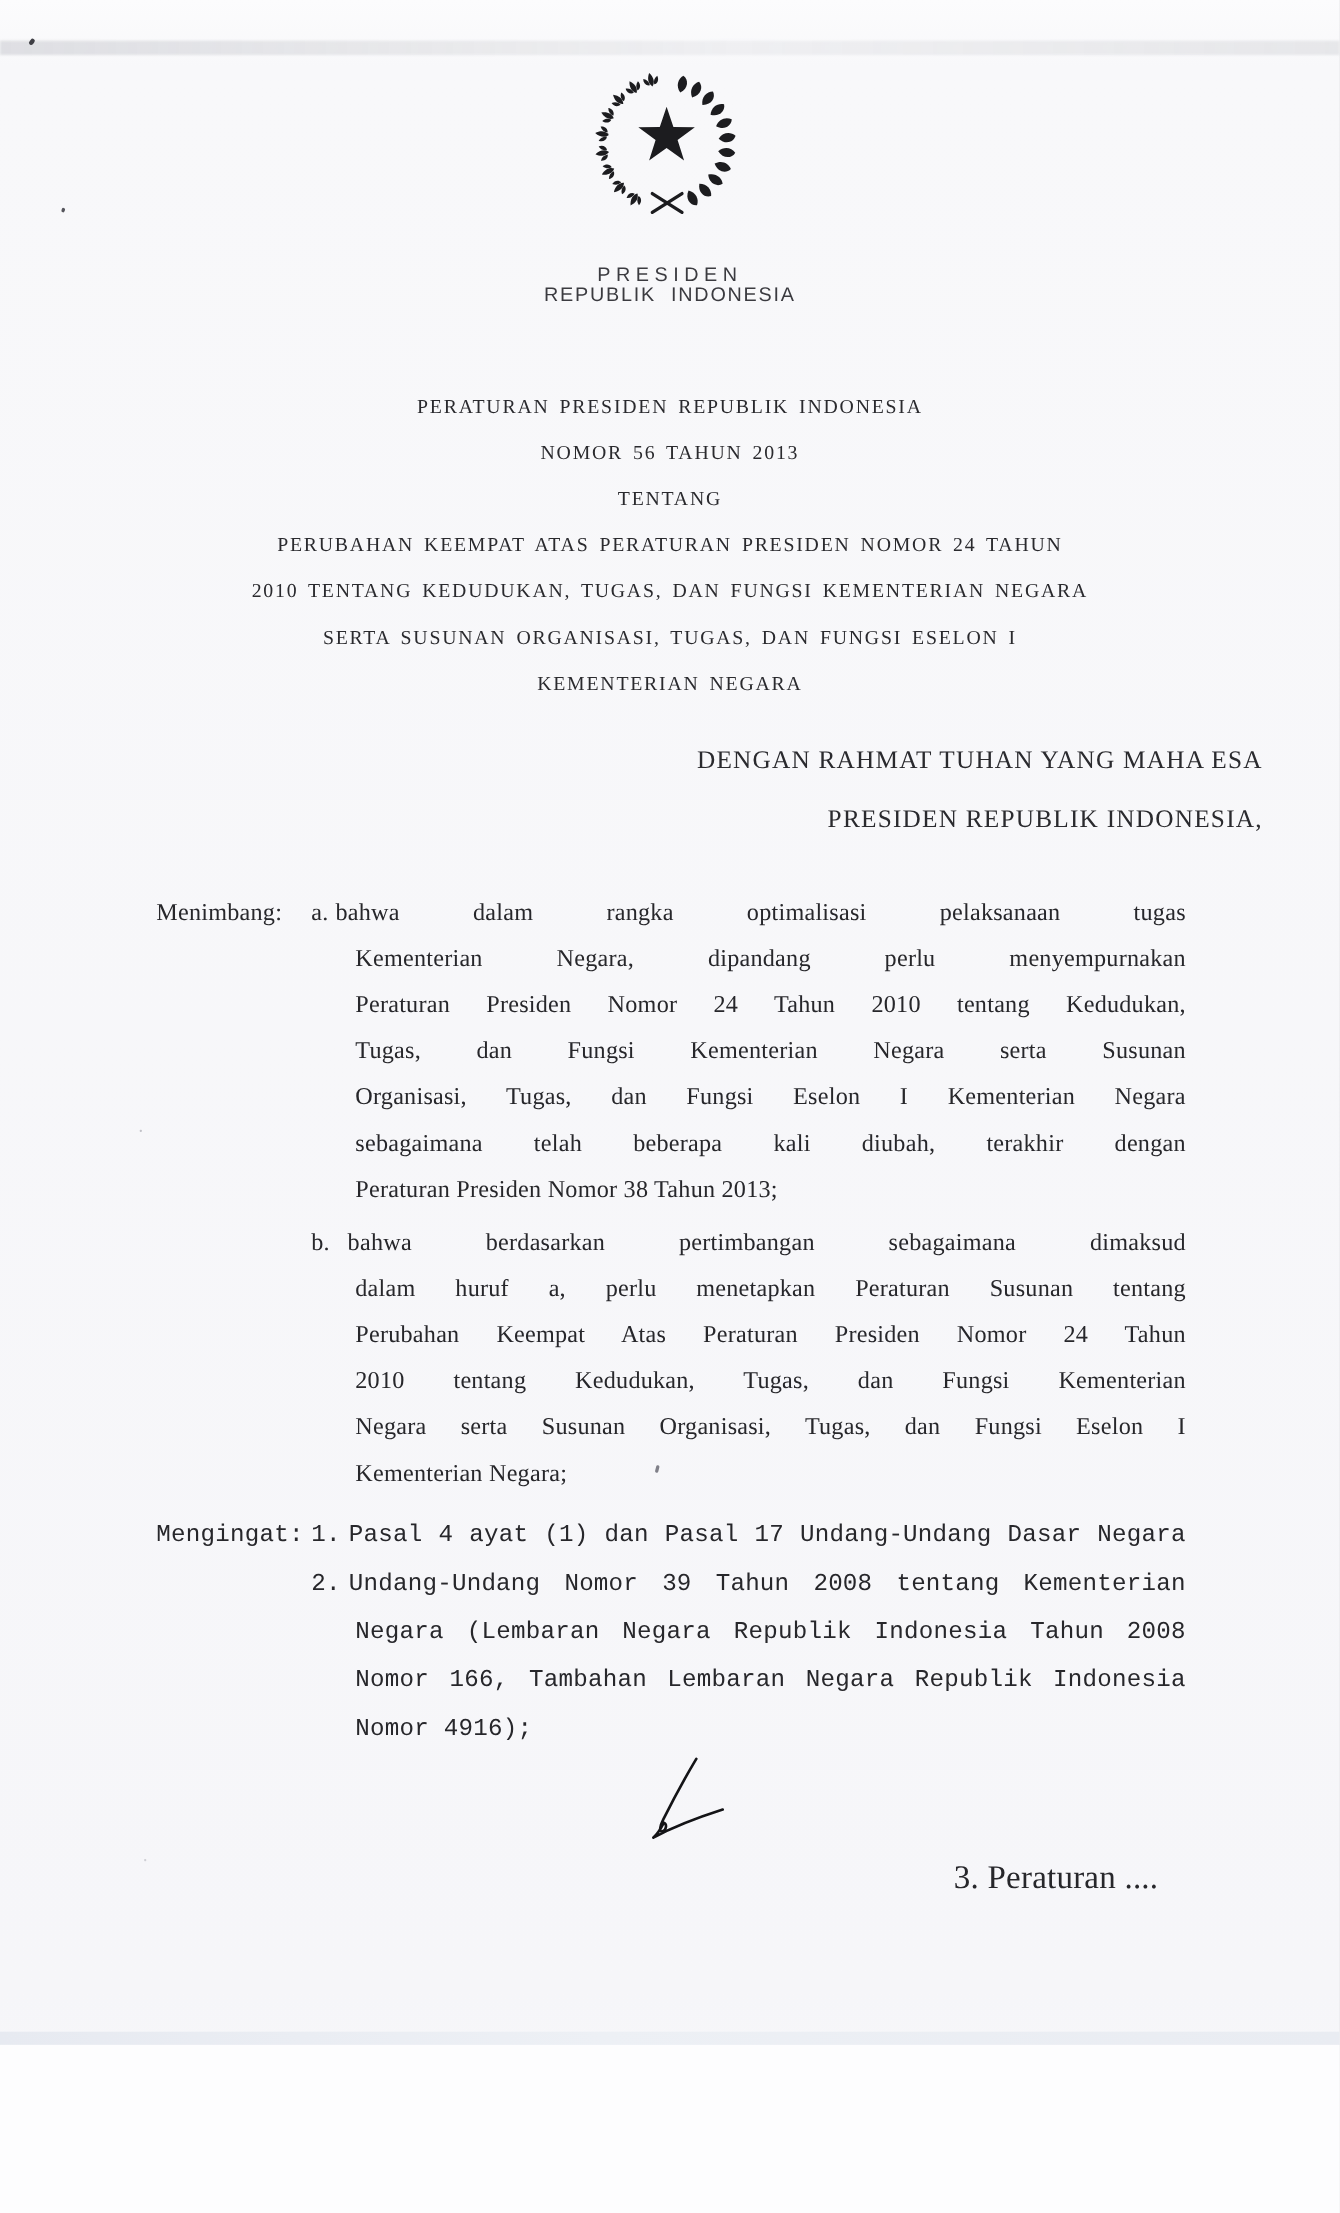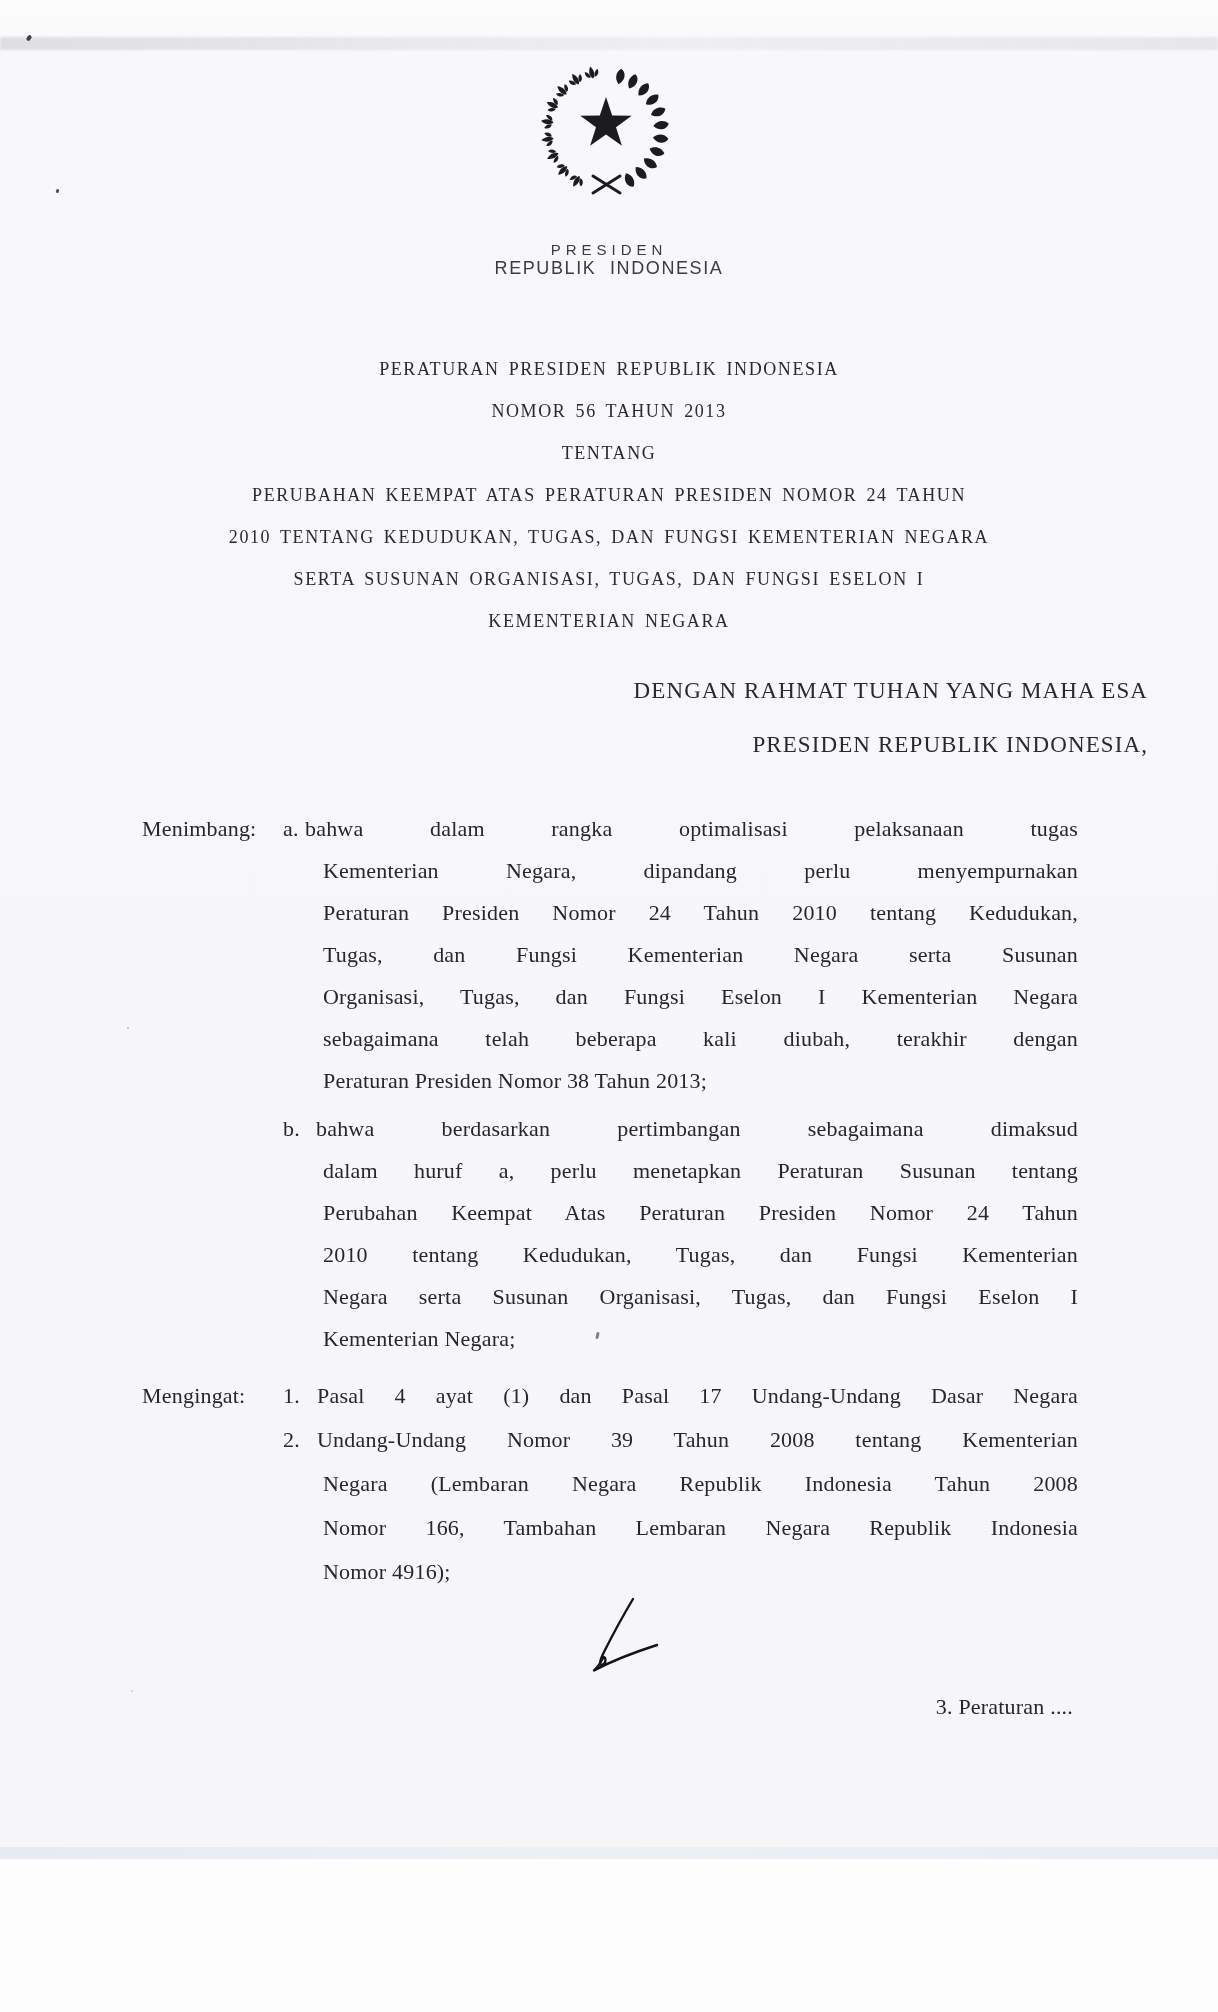--- a/index.html
+++ b/index.html
@@ -21,49 +21,49 @@
   .sp1{left:27px;top:35px;width:4px;height:6px;background:#3f3f45;transform:rotate(38deg);}
   .sp2{left:56px;top:189px;width:3px;height:4px;background:#55555c;transform:rotate(20deg);}
   .sp3{left:596px;top:1332px;width:3px;height:7px;background:#808089;border-radius:2px;transform:rotate(14deg);}
   .sp4{left:127px;top:1027px;width:2px;height:2px;background:#c2c2c8;}
   .sp5{left:131px;top:1690px;width:2px;height:2px;background:#cfcfd5;}
   
   .seal{position:absolute;left:533px;top:60px;width:146px;height:146px;}
   
   .letterhead{position:absolute;left:0;top:240px;width:100%;text-align:center;
     font-family:"Liberation Sans","DejaVu Sans",sans-serif;color:#3b3b40;}
-  .lh1{font-size:15px;letter-spacing:5px;height:19px;line-height:19px;}
+  .lh1{font-size:18px;letter-spacing:5px;height:19px;line-height:19px;}
   .lh2{font-size:18px;letter-spacing:1.6px;word-spacing:7px;height:19px;line-height:19px;}
   
   .title{position:absolute;left:70px;top:348px;width:1078px;text-align:center;
     font-size:18px;letter-spacing:1.6px;word-spacing:3px;color:#2a2a2e;}
   .title .ln{height:42px;line-height:42px;}
   .motto{position:absolute;left:70px;top:664px;width:1078px;text-align:right;
     font-size:23px;letter-spacing:1.1px;color:#2a2a2e;}
   .motto .ln{height:54px;line-height:54px;}
   
   .clause{position:absolute;left:142px;width:936px;font-size:22px;letter-spacing:.2px;color:#27272b;}
   .menimbang{top:808px;}
-  .mengingat{top:1374px;}
+  .mengingat{top:1374px;font-family:Liberation Mono, monospace;}
   .clabel{position:absolute;left:0;top:0;height:42px;line-height:42px;}
   .item{position:relative;}
   .marker{position:absolute;left:141px;top:0;height:42px;line-height:42px;}
   .lines{margin-left:181px;}
   .ln{height:42px;line-height:42px;white-space:nowrap;}
   .lines .ln{white-space:normal;}
   .mengingat .ln,.mengingat .clabel,.mengingat .marker{height:44px;line-height:44px;}
   .item-b{margin-top:6px;}
   .just{text-align:justify;text-align-last:justify;}
   .pull18{text-indent:-18px;}
   .pull7{text-indent:-7px;}
   .pull6{text-indent:-6px;}
   
   .paraf{position:absolute;left:556px;top:1596px;width:104px;height:88px;}
-  .catchword{position:absolute;top:1686px;right:145px;height:42px;line-height:42px;
-    font-size:22px;letter-spacing:.2px;color:#27272b;}
+  .catchword{position:absolute;top:1686px;right:165px;height:42px;line-height:42px;
+    font-size:30px;letter-spacing:.2px;color:#27272b;}
 </style>
 </head>
 <body>
 
 <div class="page">
 
   <div class="band-top"></div>
   <div class="band-bottom"></div>
   <div class="below-band"></div>
   <div class="sp sp1"></div>

